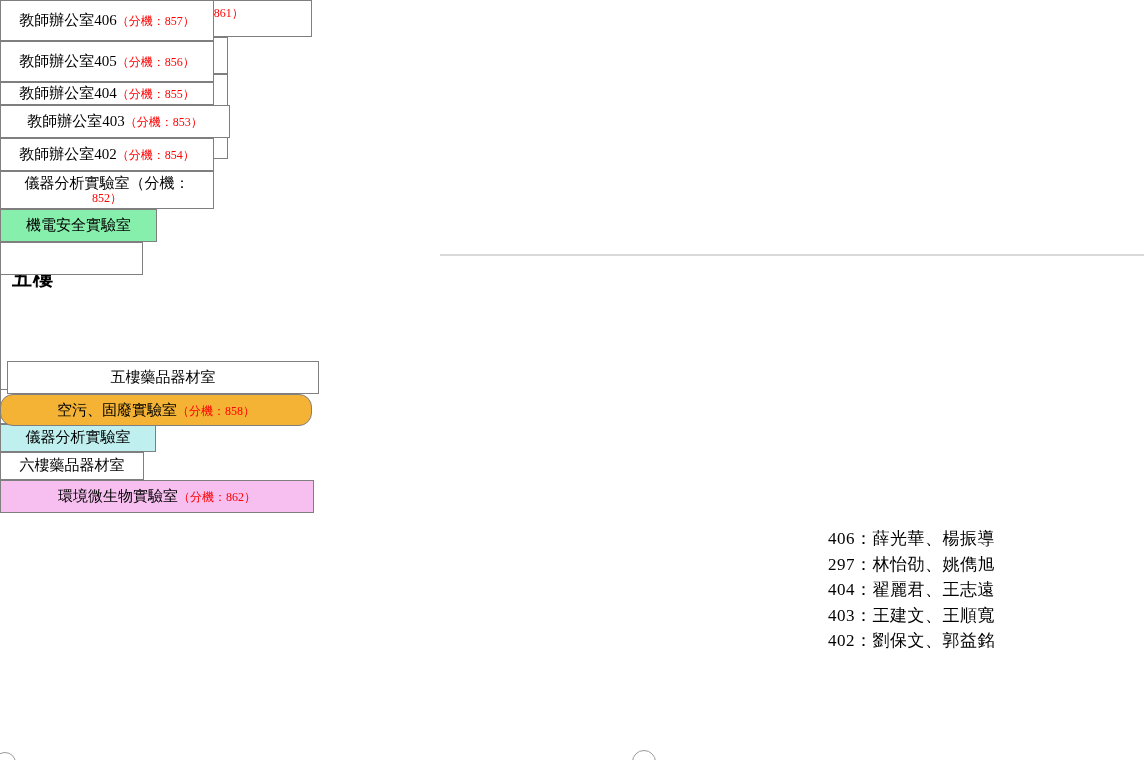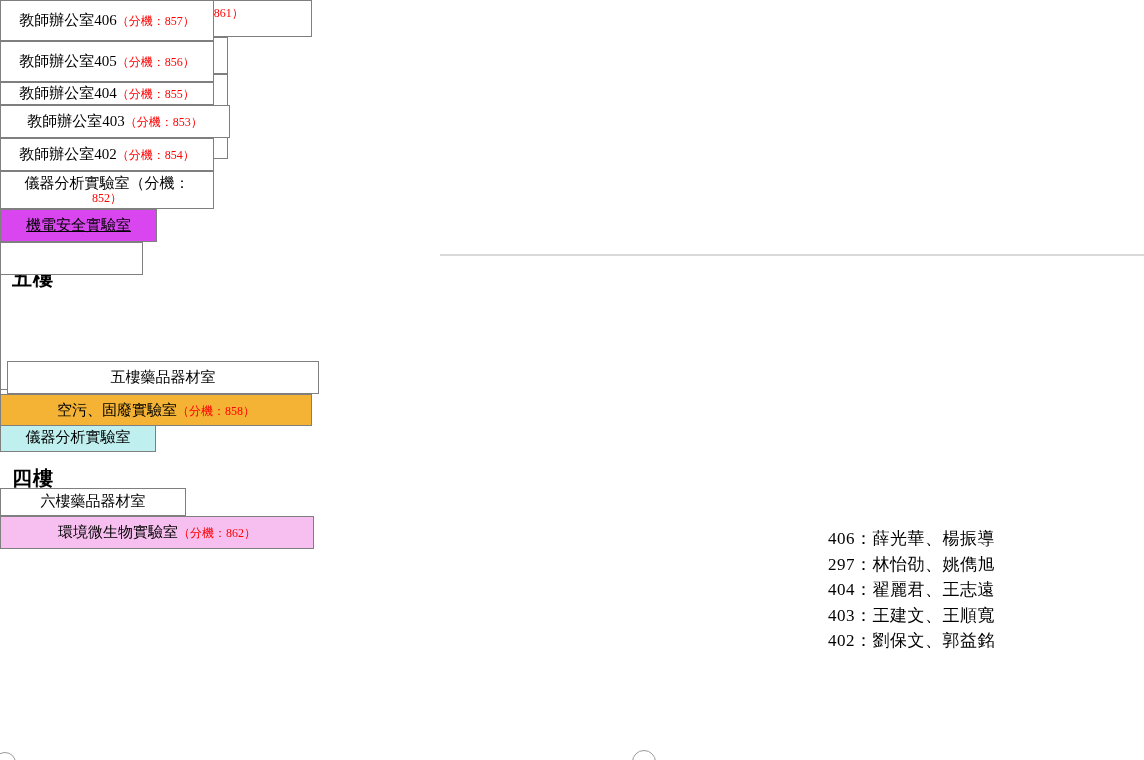--- a/index.html
+++ b/index.html
@@ -115,21 +115,21 @@
     <div>
       <span class="rm-title">專題研究室603</span><span class="rm-ext">（分機：864）</span>
     </div>
     <div class="rm-person">王建文</div>
   </div>
 
   <div class="room" style="left:440px; top:180px; width:156px; height:28px; background:#bff0ef;">
     <span class="plain">儀器分析實驗室</span>
   </div>
 
-  <div class="room" style="left:596px; top:180px; width:186px; height:28px;margin-top:36px;">
+  <div class="room" style="left:596px; top:180px; width:144px; height:28px;">
     <span class="plain">六樓藥品器材室</span>
   </div>
 
   <div class="room" style="left:440px; top:208px; width:314px; height:33px; background:#f7bff0;">
     <div>
       <span class="rm-title">環境微生物實驗室</span><span class="rm-ext">（分機：862）</span>
     </div>
   </div>
 
   <div class="sep-line" style="left:440px; top:254px; width:704px;"></div>
@@ -158,21 +158,21 @@
     <div class="rm-person">翟麗君</div>
   </div>
 
   <div class="empty-cell" style="left:668px; top:326px; width:84px; height:74px;"></div>
   <div class="empty-cell" style="left:752px; top:289px; width:2px; height:176px; border-left:1px solid #7f7f7f; border-right:none; border-top:none; border-bottom:none;"></div>
 
   <div class="room" style="left:440px; top:400px; width:312px; height:33px;margin-left:7px;">
     <span class="plain">五樓藥品器材室</span>
   </div>
 
-  <div class="room" style="left:440px; top:433px; width:312px; height:32px; background:#f5b335;">
+  <div class="room" style="left:440px; top:433px; width:312px; height:32px; background:#f5b335;border-radius:13px;">
     <div>
       <span class="rm-title">空污、固廢實驗室</span><span class="rm-ext">（分機：858）</span>
     </div>
   </div>
 </div>
 
 <div class="block">
 
   <div class="room" style="left:473px; top:524px; width:214px; height:41px;">
     <div>
@@ -204,21 +204,21 @@
     </div>
   </div>
 
   <div class="room" style="left:473px; top:713px; width:214px; height:38px;">
     <div>
       <span class="rm-title">儀器分析實驗室（分機：</span>
     </div>
     <div class="rm-ext">852）</div>
   </div>
 
-  <div class="room" style="left:695px; top:647px; width:157px; height:33px; background:#d946ef;text-decoration:underline;">
+  <div class="room" style="left:695px; top:647px; width:157px; height:33px; background:#86efac;">
     <span class="plain">機電安全實驗室</span>
   </div>
 
 
   <div class="empty-cell" style="left:989px; top:647px; width:143px; height:33px;"></div>
 
   <div class="name-list" style="left:828px; top:526px;">
     <div>406：薛光華、楊振導</div>
     <div>297：林怡劭、姚儁旭</div>
     <div>404：翟麗君、王志遠</div>

